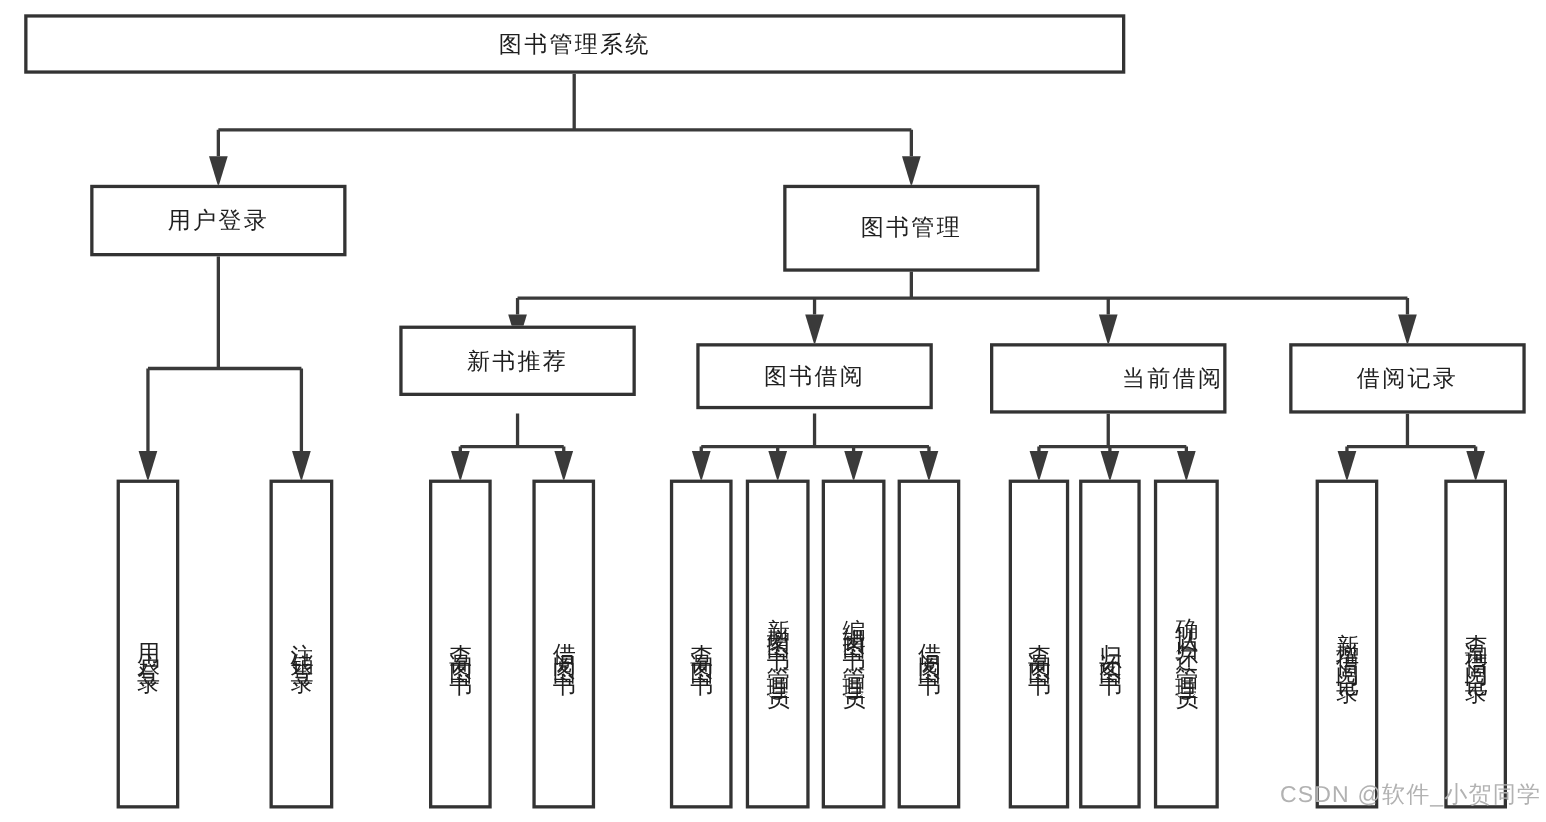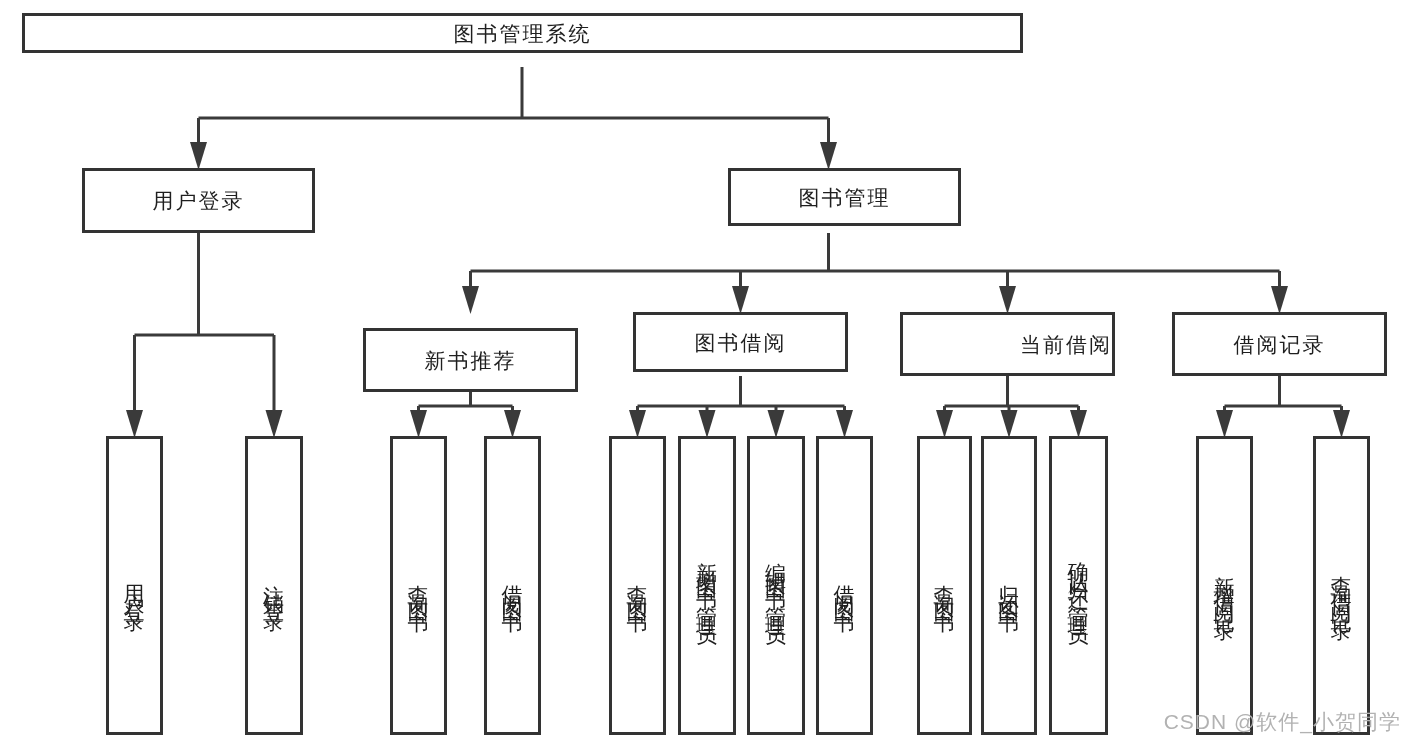--- a/index.html
+++ b/index.html
@@ -112,32 +112,32 @@
       <polygon points="767.5,410 784.5,410 776,438"></polygon>
       <polygon points="836,410 853,410 844.5,438"></polygon>
       <polygon points="936,410 953,410 944.5,438"></polygon>
       <polygon points="1000.5,410 1017.5,410 1009,438"></polygon>
       <polygon points="1070,410 1087,410 1078.5,438"></polygon>
       <polygon points="1216,410 1233,410 1224.5,438"></polygon>
       <polygon points="1333,410 1350,410 1341.5,438"></polygon>
     </g>
   </svg>
 
-  <div class="node" style="left:22px; top:13px; width:1001px; height:40px;">
+  <div class="node" style="left:22px; top:13px; width:1001px; height:54px;">
     <span class="h-label">图书管理系统</span>
   </div>
 
   <div class="node" style="left:82px; top:168px; width:233px; height:65px;">
     <span class="h-label">用户登录</span>
   </div>
-  <div class="node" style="left:712px; top:168px; width:233px; height:58px;margin-left:16px;">
+  <div class="node" style="left:712px; top:168px; width:233px; height:79px;">
     <span class="h-label">图书管理</span>
   </div>
 
-  <div class="node" style="left:363px; top:328px; width:215px; height:64px;">
+  <div class="node" style="left:363px; top:296px; width:215px; height:64px;">
     <span class="h-label">新书推荐</span>
   </div>
   <div class="node" style="left:633px; top:312px; width:215px; height:60px;">
     <span class="h-label">图书借阅</span>
   </div>
   <div class="node" style="left:900px; top:312px; width:215px; height:64px;justify-content:flex-end;">
     <span class="h-label">当前借阅</span>
   </div>
   <div class="node" style="left:1172px; top:312px; width:215px; height:64px;">
     <span class="h-label">借阅记录</span>

